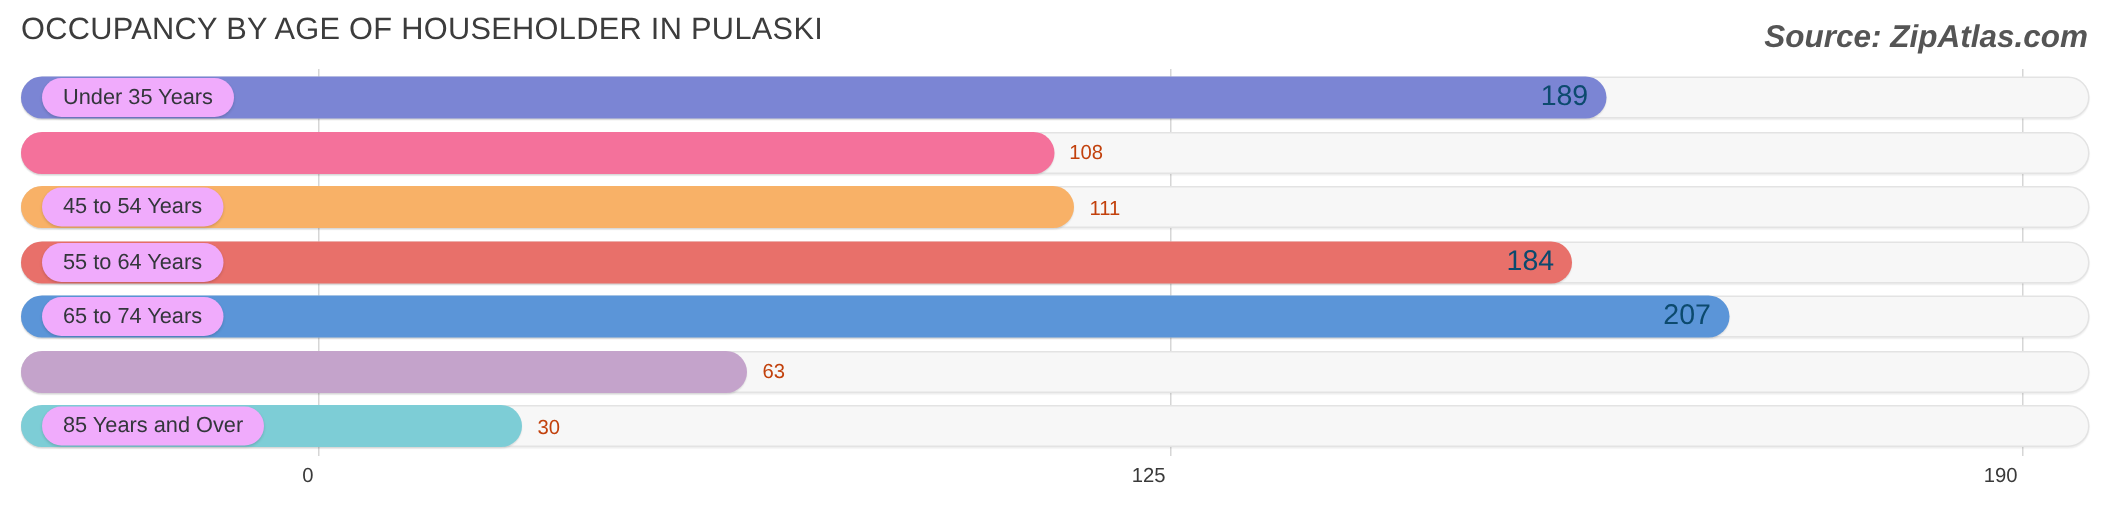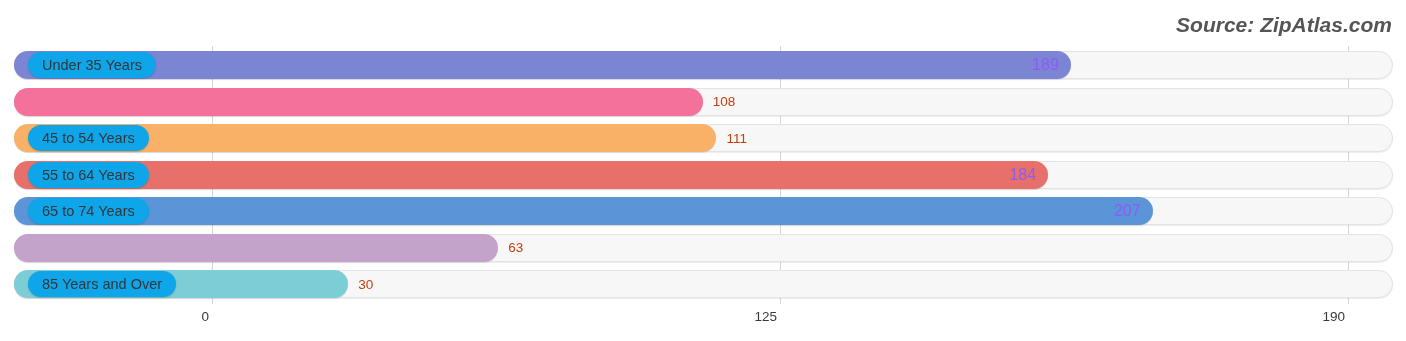--- a/index.html
+++ b/index.html
@@ -38,45 +38,46 @@
     box-sizing:border-box;
     box-shadow:0 1px 1px rgba(0,0,0,.07);
   }
   .fill{
     position:absolute;left:0;top:0;height:28px;
     border-radius:14px;
     box-shadow:0 1px 1px rgba(0,0,0,.10);
   }
   .pill{
     position:absolute;left:14px;top:1px;height:26px;
-    background:#0ea5e9;border-radius:13px;
+    background:#f0abfc;border-radius:13px;
     display:flex;align-items:center;
     padding:0 14px;
     box-shadow:0 1px 2px rgba(0,0,0,.16);
     white-space:nowrap;
   }
   .pill span{font-size:14.5px;color:#33363b;}
   .val-in{
     position:absolute;top:0;height:28px;display:flex;align-items:center;
-    font-size:16px;color:#8b5cf6;
+    font-size:19px;color:#0c4a6e;
   }
   .val-out{
     position:absolute;top:0;height:28px;display:flex;align-items:center;
     font-size:13.5px;color:#c2410c;
   }
 
   .axis{position:absolute;left:0;top:306px;width:1406px;height:35px;}
   .tick{position:absolute;top:3px;font-size:13.5px;color:#3a3a3a;transform:translateX(-100%);white-space:nowrap;}
 </style>
 </head>
 <body>
 
 <div class="chart-root">
 
   <div class="header">
+    <div class="title">OCCUPANCY BY AGE OF HOUSEHOLDER IN PULASKI</div>
     <div class="source">Source: ZipAtlas.com</div>
   </div>
 
   <div class="plot">
     <div class="gridlines" id="gridlines">
         <div class="gridline" style="left: 212px;"></div>
         <div class="gridline" style="left: 780px;"></div>
         <div class="gridline" style="left: 1348px;"></div>
       </div>
     <div class="rows" id="rows">

